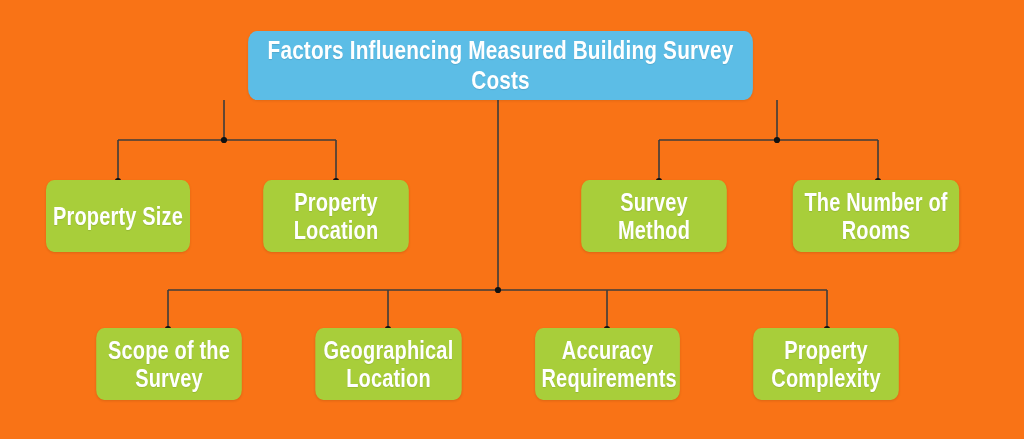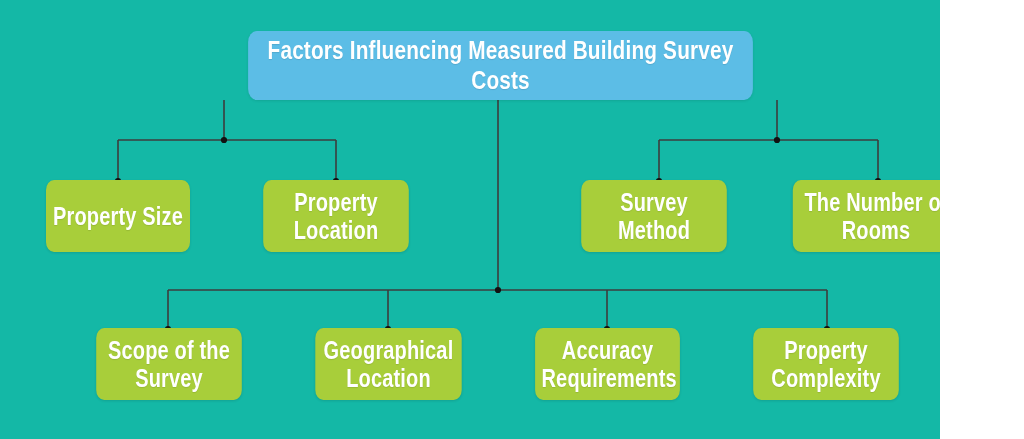--- a/index.html
+++ b/index.html
@@ -6,23 +6,23 @@
   html, body {
     margin: 0;
     padding: 0;
     background: #ffffff;
   }
   body {
     font-family: "Liberation Sans", sans-serif;
   }
   #canvas {
     position: relative;
-    width: 940px;
+    width: 1024px;
     height: 439px;
-    background: #14b8a6;
+    background: #f97316;
     overflow: hidden;
   }
   #wires {
     position: absolute;
     left: 0;
     top: 0;
     width: 1024px;
     height: 439px;
     pointer-events: none;
   }

